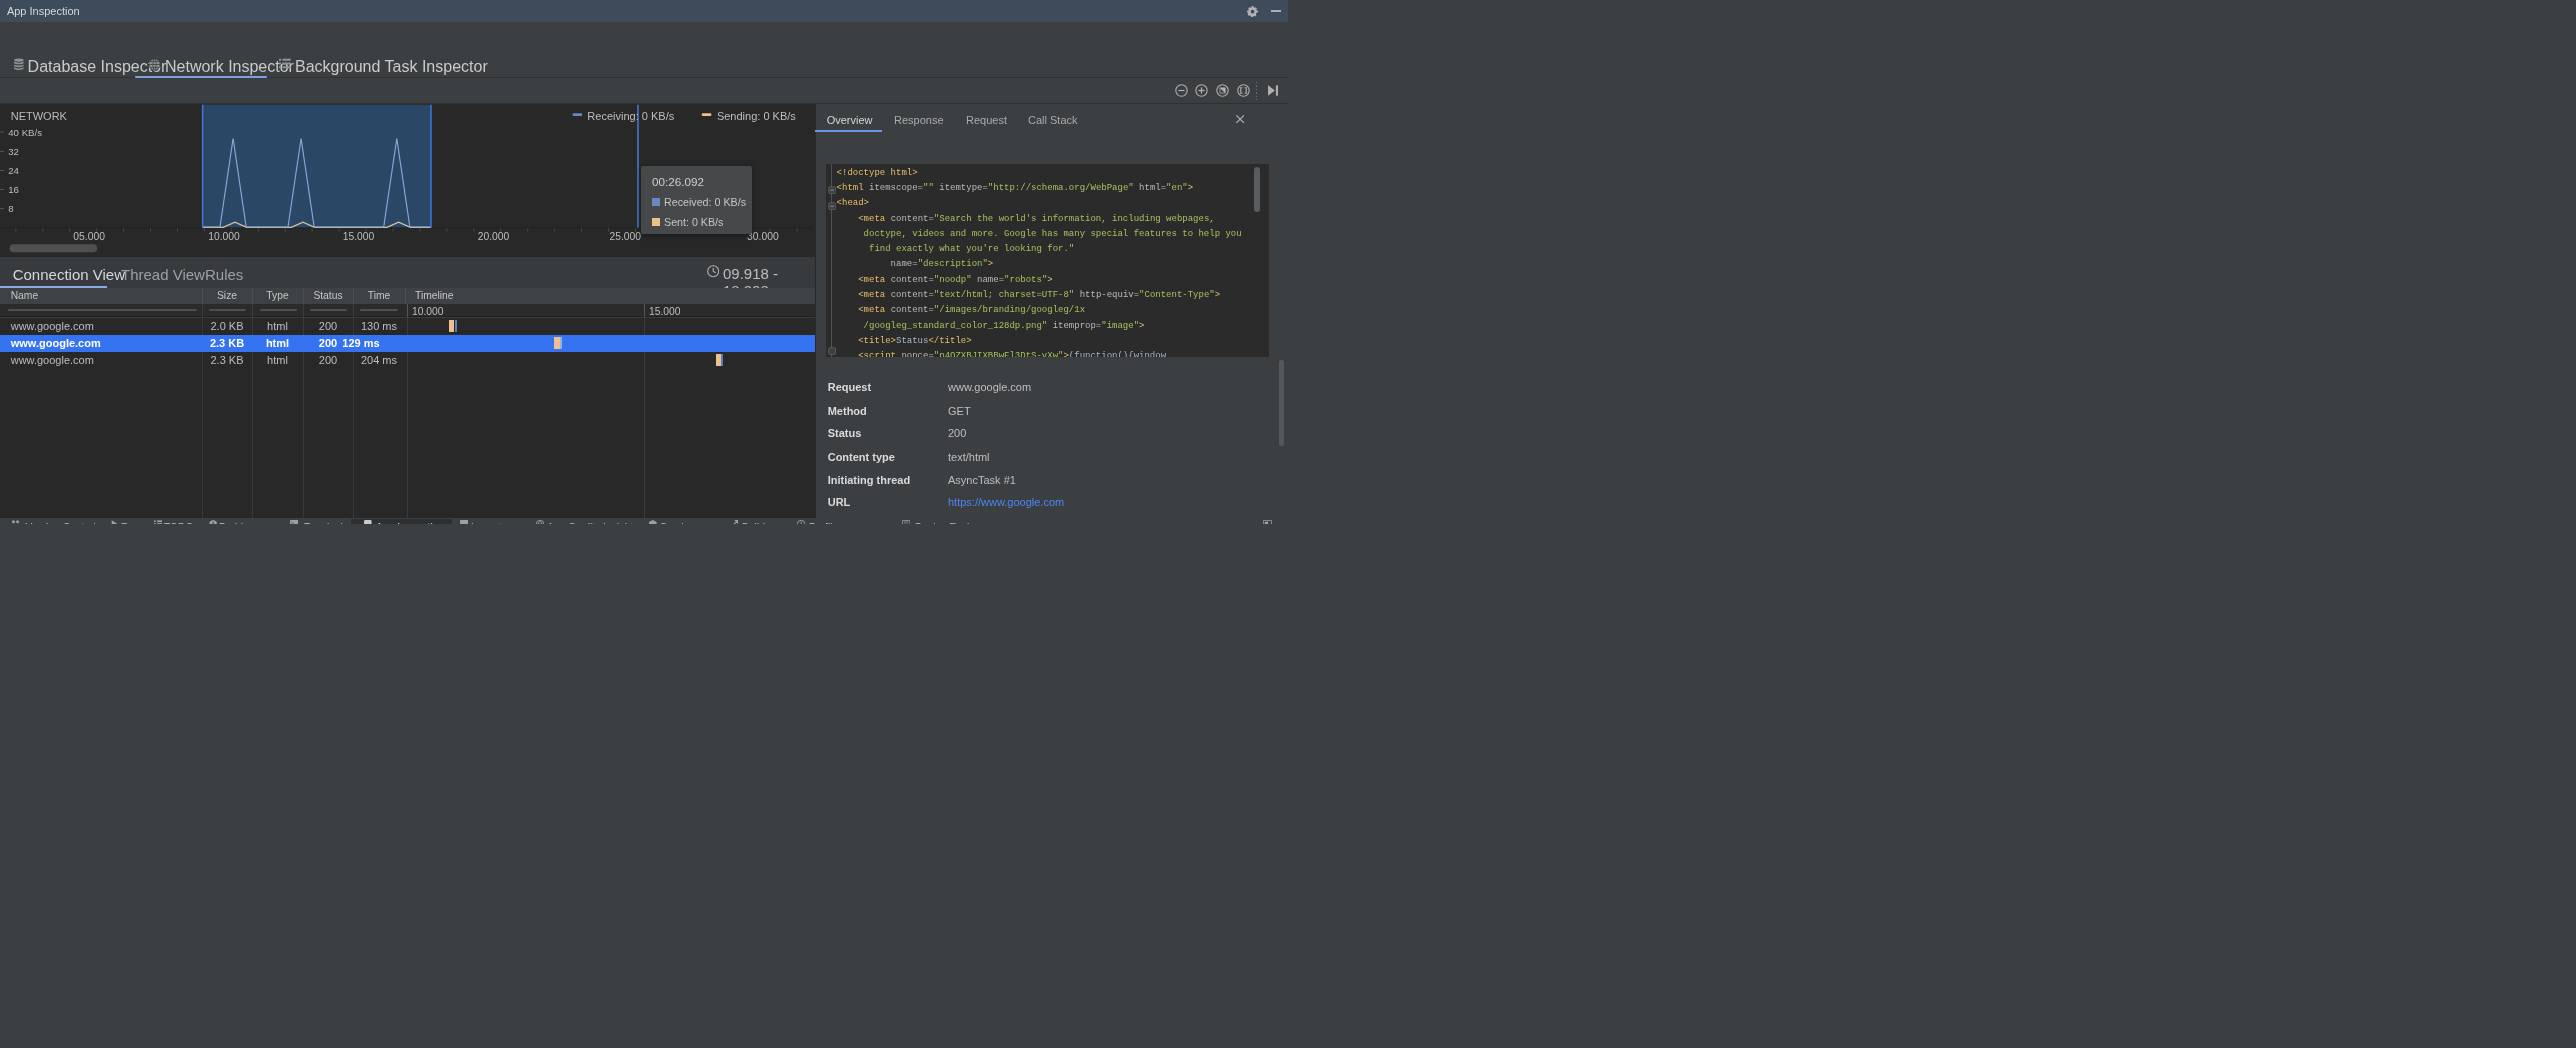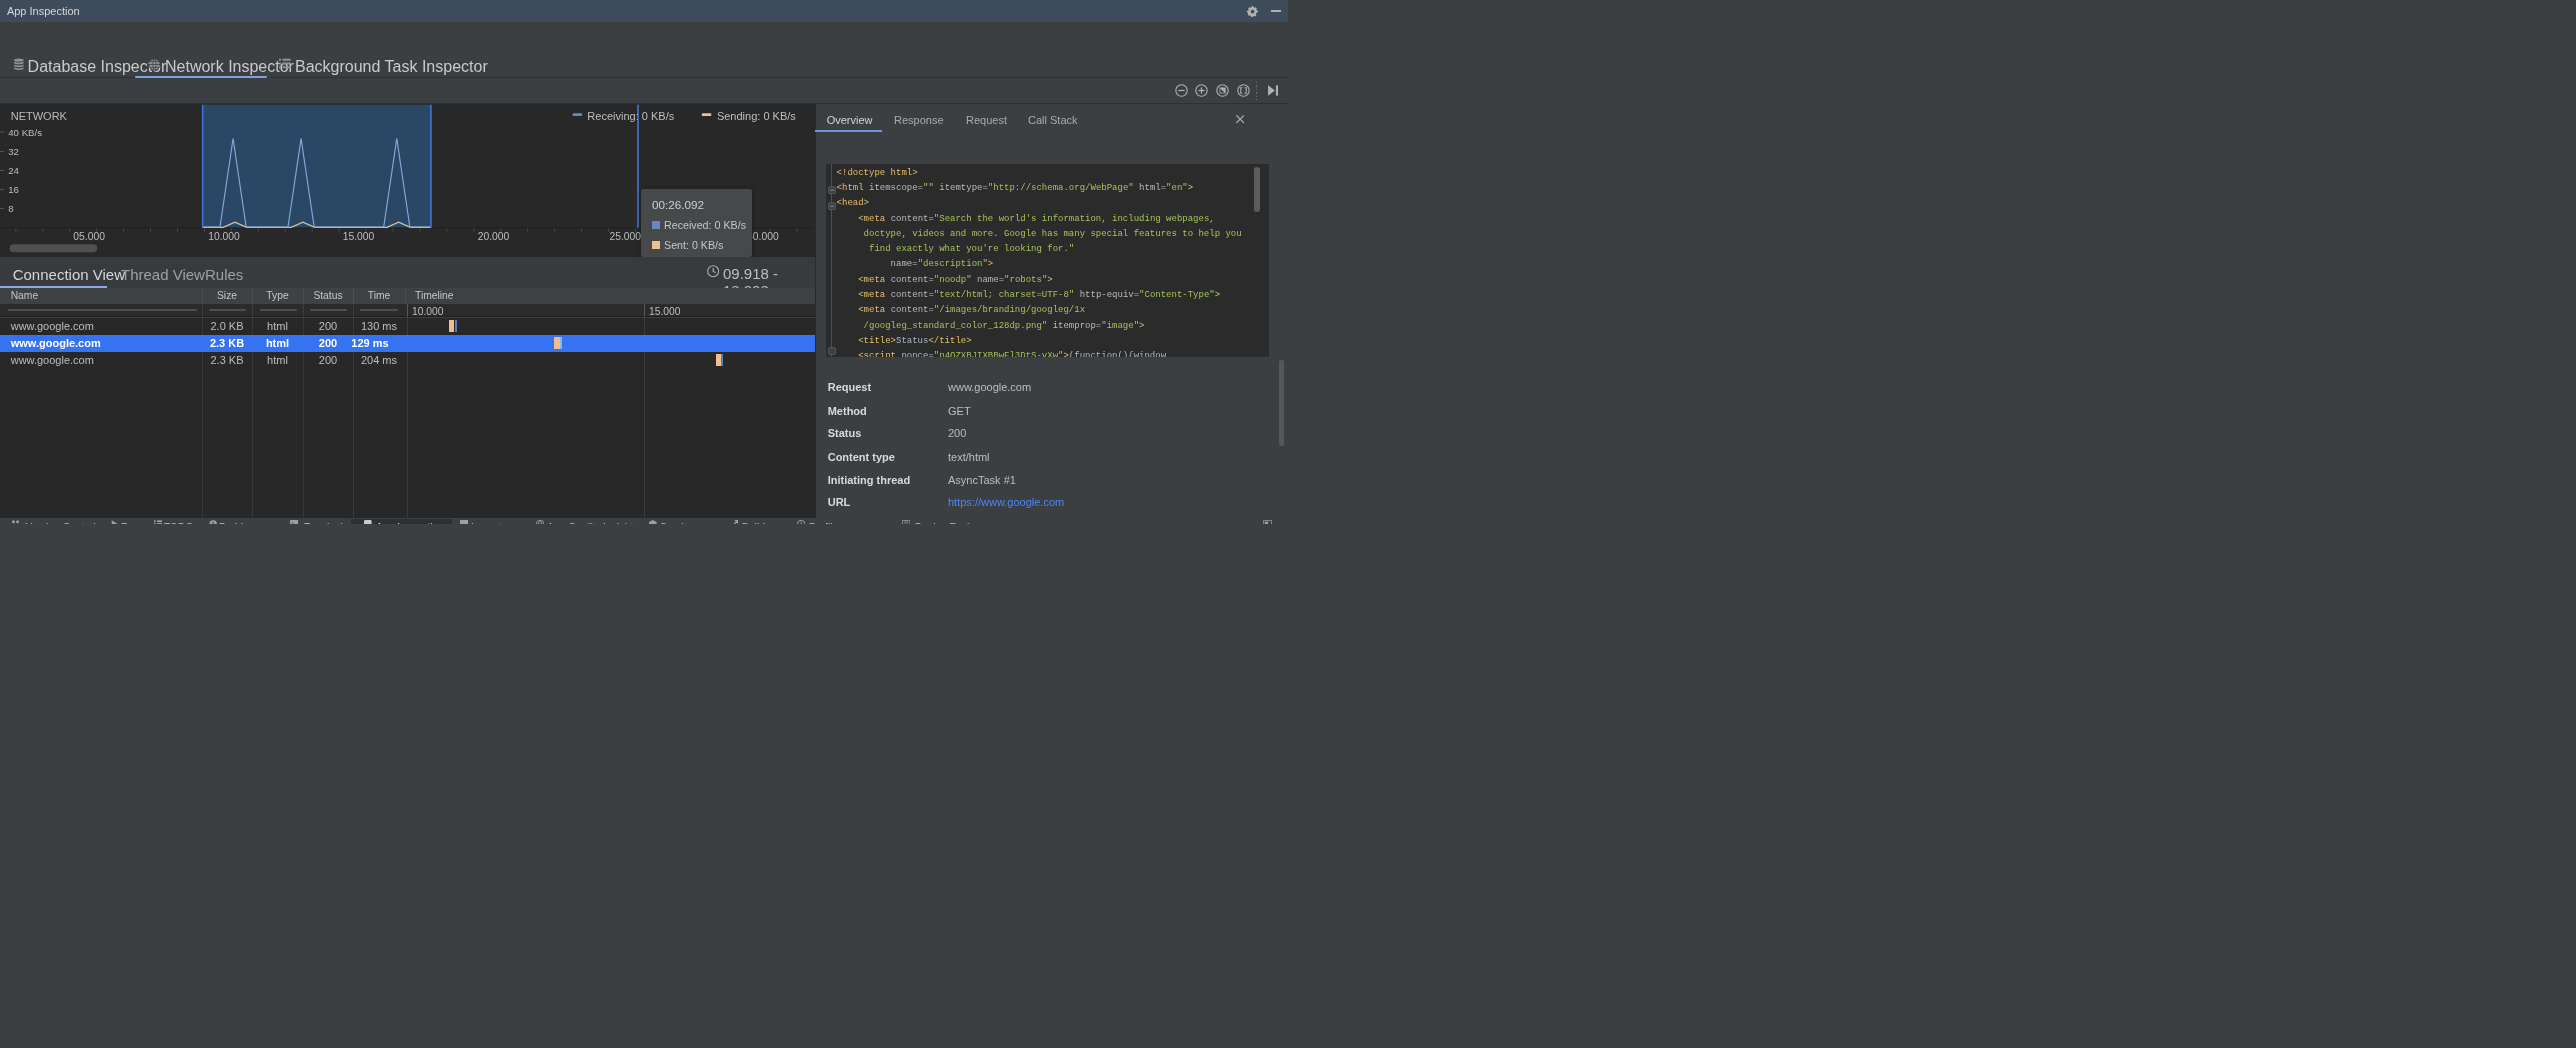--- a/index.html
+++ b/index.html
@@ -124,21 +124,21 @@
 <path d="M294 178.5 L319.3 178.5 L338.3 50 L357.3 178.5 L418 178.5 L437 50 L456 178.5 L556.9 178.5 L575.9 50 L594.9 178.5 L625.6 178.5" stroke="#87A7DA" stroke-width="1.7" fill="none"></path>
 <rect x="293" y="1" width="2.2" height="178.5" fill="#3F76D9"></rect>
 <rect x="624.4" y="1" width="2.2" height="178.5" fill="#3F76D9"></rect>
 <rect x="925" y="1" width="2" height="178.5" fill="#4A83E8"></rect>
 <rect x="14" y="203.5" width="127" height="11.5" rx="5.7" fill="#4E5052"></rect>
 <rect x="831" y="13.5" width="14" height="4" rx="1.5" fill="#6A87BE"></rect>
 <text x="852.5" y="23.5" font-size="16" fill="#BEBFC1">Receiving: 0 KB/s</text>
 <rect x="1018.5" y="13.5" width="14" height="4" rx="1.5" fill="#EFC08E"></rect>
 <text x="1040.5" y="23.5" font-size="16" fill="#BEBFC1">Sending: 0 KB/s</text>
 </svg>
-<div class="abs" style="left:641px;top:85px;width:111px;height:68px;background:#46484A;border-radius:2.1px;box-shadow:0 1.4px 5.5px rgba(0,0,0,.35)">
+<div class="abs" style="left:641px;top:62px;width:111px;height:68px;background:#46484A;border-radius:2.1px;box-shadow:0 1.4px 5.5px rgba(0,0,0,.35)">
   <div class="abs" style="left:11px;top:8.6px;font-size:11.7px;color:#CDCFD1">00:26.092</div>
   <div class="abs" style="left:11px;top:32px;width:8px;height:8px;background:#6A8ABF"></div>
   <div class="abs" style="left:23px;top:30px;font-size:10.7px;color:#C4C6C8">Received: 0 KB/s</div>
   <div class="abs" style="left:11px;top:52px;width:8px;height:8px;background:#EFC08E"></div>
   <div class="abs" style="left:23px;top:50px;font-size:10.7px;color:#C4C6C8">Sent: 0 KB/s</div>
 </div>
     </div>
   <div class="abs" id="conntabs">
     <div class="abs conntab" style="left:12.7px;color:#D4D6D8">Connection View</div>
     <div class="abs conntab" style="left:121px;color:#9DA0A2">Thread View</div>
@@ -192,21 +192,21 @@
       <div class="abs cell" style="left:303px;width:50px;text-align:center">200</div>
       <div class="abs cell" style="left:353px;width:52px;text-align:center">130 ms</div>
       <div class="abs" style="left:449px;top:2.1px;width:5.2px;height:12px;background:#EFC08E"></div>
       <div class="abs" style="left:455px;top:2.1px;width:1.5px;height:12px;background:#5580C0"></div>
     </div>
     <div class="abs row" style="top:17px;background:#3573F0;color:#FFFFFF;font-weight:700">
       <div class="abs cell" style="left:10.7px">www.google.com</div>
       <div class="abs cell" style="left:202px;width:50px;text-align:center">2.3 KB</div>
       <div class="abs cell" style="left:252px;width:51px;text-align:center">html</div>
       <div class="abs cell" style="left:303px;width:50px;text-align:center">200</div>
-      <div class="abs cell" style="left:344px;width:52px;text-align:center">129 ms</div>
+      <div class="abs cell" style="left:335px;width:52px;text-align:center">129 ms</div>
       <div class="abs" style="left:554px;top:2.1px;width:5.9px;height:12px;background:#EFC08E"></div>
       <div class="abs" style="left:560px;top:2.1px;width:1.5px;height:12px;background:#8FB4E8"></div>
     </div>
     <div class="abs row" style="top:34px">
       <div class="abs cell" style="left:10.7px">www.google.com</div>
       <div class="abs cell" style="left:202px;width:50px;text-align:center">2.3 KB</div>
       <div class="abs cell" style="left:252px;width:51px;text-align:center">html</div>
       <div class="abs cell" style="left:303px;width:50px;text-align:center">200</div>
       <div class="abs cell" style="left:353px;width:52px;text-align:center">204 ms</div>
       <div class="abs" style="left:716px;top:2.1px;width:5.5px;height:12px;background:#EFC08E"></div>

